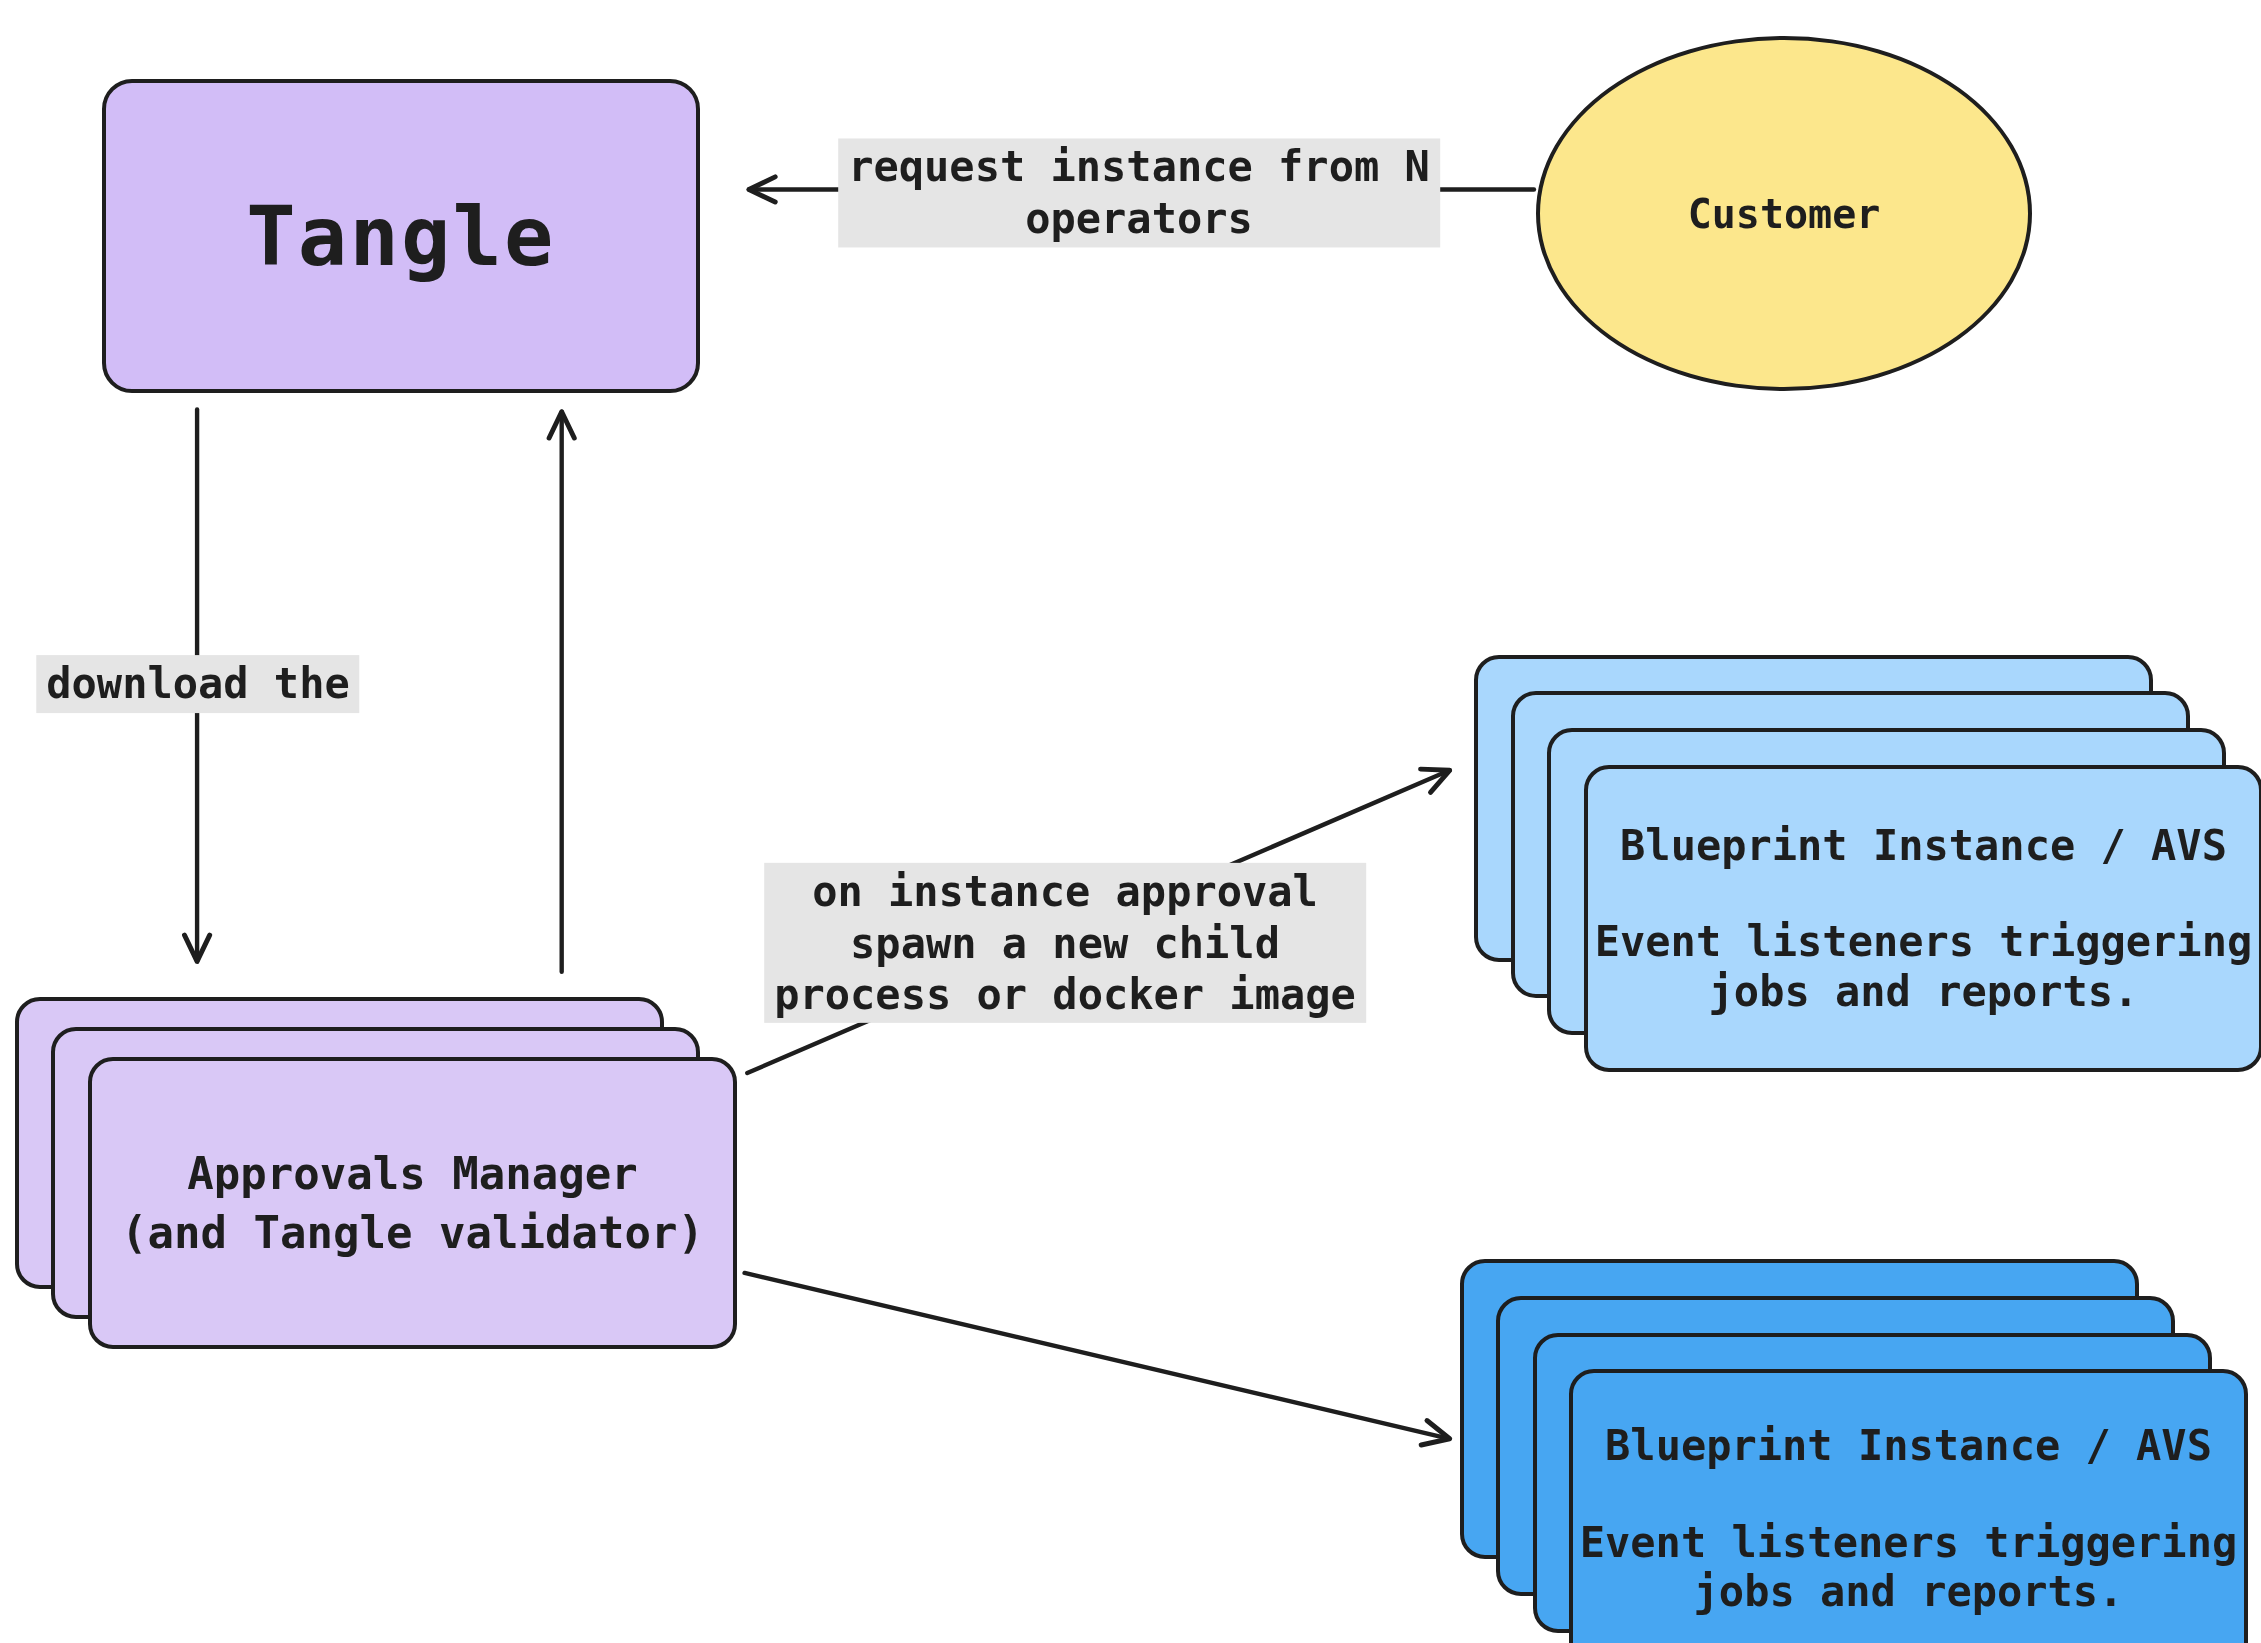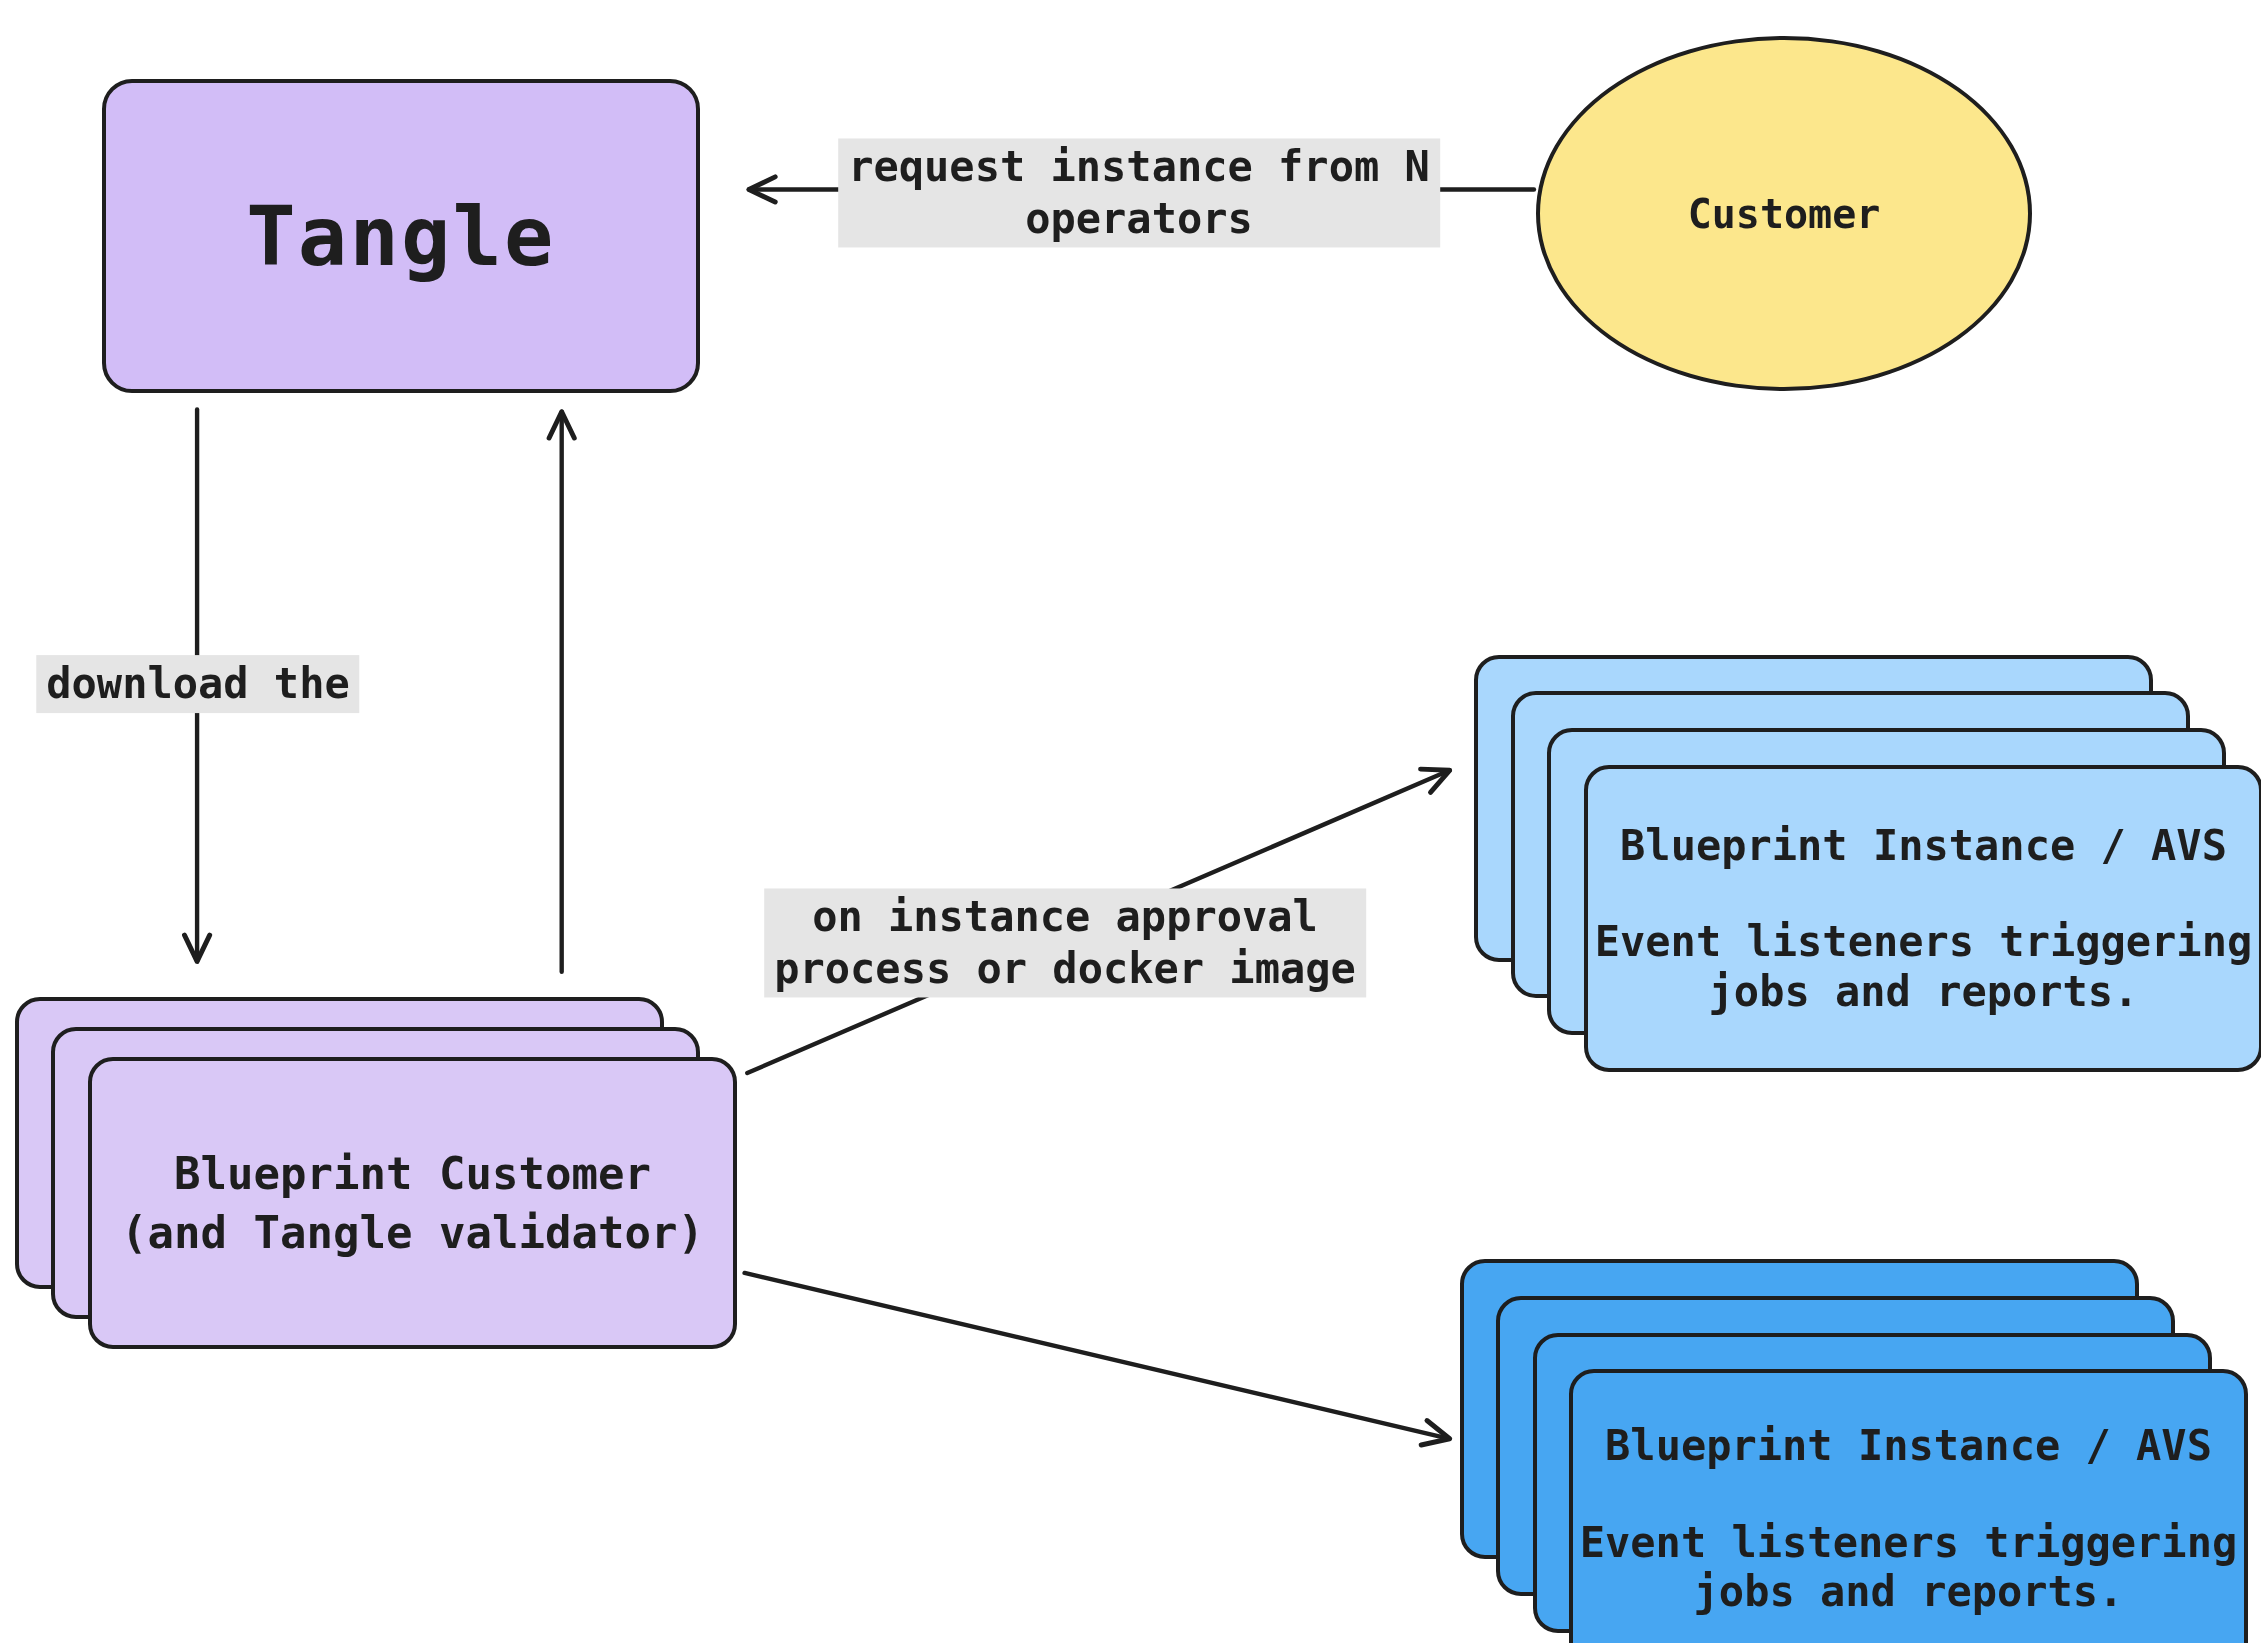--- a/index.html
+++ b/index.html
@@ -108,21 +108,21 @@
   </div>
 
   <div class="node node-customer">
     <span class="med-label">Customer</span>
   </div>
 
   <div>
     <div class="card bm-l1"></div>
     <div class="card bm-l2"></div>
     <div class="card bm-front">
-      <div>Blueprint Customer</div>
+      <div>Approvals Manager</div>
       <div>(and Tangle validator)</div>
     </div>
   </div>
 
   <div>
     <div class="card blue-card bt-l1"></div>
     <div class="card blue-card bt-l2"></div>
     <div class="card blue-card bt-l3"></div>
     <div class="card blue-card bt-front">
       <div class="card-title">Blueprint Instance / AVS</div>
@@ -147,17 +147,18 @@
     <div>operators</div>
   </div>
 
   <div class="edge-label lbl-download">
     <div>download the</div>
   </div>
 
 
   <div class="edge-label lbl-spawn">
     <div>on instance approval</div>
+    <div>spawn a new child</div>
     <div>process or docker image</div>
   </div>
 
 </div>
 
 
 </body></html>

